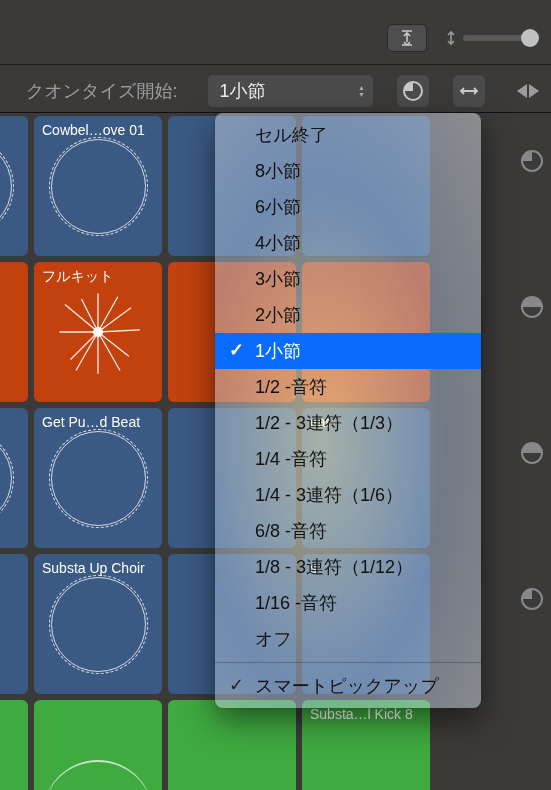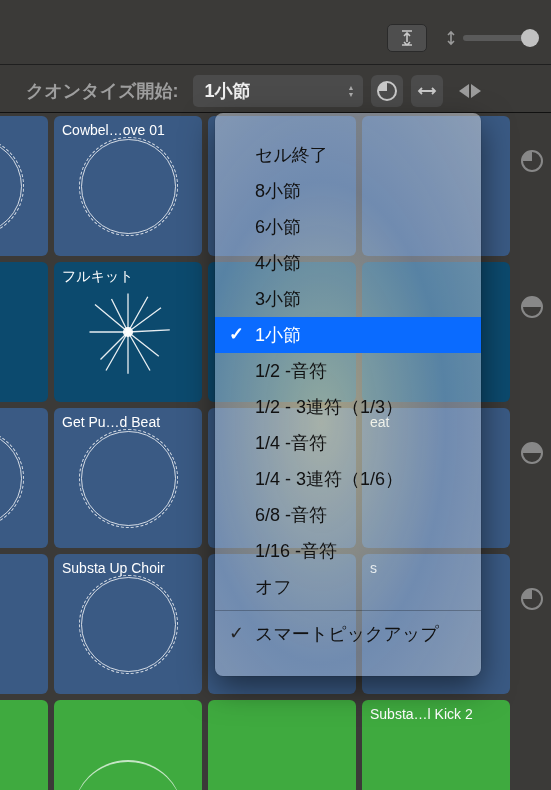--- a/index.html
+++ b/index.html
@@ -66,22 +66,21 @@
   
   .param-row {
     position: absolute;
     top: 72px;
     left: 0;
     right: 0;
     height: 38px;
     display: flex;
     align-items: center;
     padding: 0 12px 0 26px;
-    gap: 8px;
-    font-weight: bold;
+    gap: 24px;
   }
   .param-label {
     color: #9e9e9e;
     font-size: 18px;
   }
   .select-box {
     flex: 1;
     background: #4b4b4b;
     border-radius: 5px;
     height: 32px;
@@ -134,39 +133,39 @@
     right:45px;
     bottom:0;
   }
   .gridrow {
     display:flex;
     gap:6px;
     margin-bottom:6px;
     margin-left:-100px;
   }
   .cell {
-    width: 148px;
+    width: 128px;
     height: 140px;
     border-radius:6px;
     padding:6px 8px;
     position:relative;
     overflow:hidden;
     flex-shrink:0;
   }
   .cell-title {
     color:#fff;
     font-size:14px;
     white-space:nowrap;
     overflow:hidden;
     text-overflow:ellipsis;
     position:relative;
     z-index:2;
   }
   .cell.blue { background:#3a5a84; }
-  .cell.yellow { background:#0c4a6e; }
+  .cell.yellow { background:#c2410c; }
   .cell.green { background:#3faa3f; }
   .cell .art {
     position:absolute;
     inset:0;
     display:flex;
     align-items:center;
     justify-content:center;
   }
 
   
@@ -186,21 +185,21 @@
   }
   .dot.half { background: conic-gradient(#888 0 180deg, transparent 180deg 360deg); }
 
   
   .menu {
     position:absolute;
     top: 113px;
     left: 215px;
     width: 266px;
     border-radius:8px;
-    padding:24px 0;
+    padding:4px 0;
     background: radial-gradient(ellipse at 40% 55%, rgba(255,248,200,0.55), rgba(180,200,230,0.45) 55%, rgba(220,224,230,0.5) 100%);
     backdrop-filter: blur(0px);
     box-shadow: 0 12px 32px rgba(0,0,0,0.5), 0 0 0 1px rgba(0,0,0,0.08);
     color:#111;
     font-size:18px;
     z-index:50;
   }
   .menu-item {
     padding:6px 12px 6px 40px;
     position:relative;
@@ -360,41 +359,43 @@
     <div class="cell green">
         <div class="cell-title">ick 5</div>
       </div>
     <div class="cell green">
         <div class="art">
           <div class="lowring"></div>
         </div>
       </div>
     <div class="cell green"></div>
     <div class="cell green">
-        <div class="cell-title">Substa…l Kick 2</div>
+        <div class="cell-title">Substa…l Kick 8</div>
       </div>
   </div>
 </div>
 
 <div class="sidecol">
   <div class="dot"></div>
   <div class="dot half"></div>
   <div class="dot half"></div>
   <div class="dot"></div>
 </div>
 
 <div class="menu">
   <div class="menu-item">セル終了</div>
   <div class="menu-item">8小節</div>
   <div class="menu-item">6小節</div>
   <div class="menu-item">4小節</div>
   <div class="menu-item">3小節</div>
+  <div class="menu-item">2小節</div>
   <div class="menu-item selected">1小節</div>
   <div class="menu-item">1/2 -音符</div>
   <div class="menu-item">1/2 - 3連符（1/3）</div>
   <div class="menu-item">1/4 -音符</div>
   <div class="menu-item">1/4 - 3連符（1/6）</div>
   <div class="menu-item">6/8 -音符</div>
+  <div class="menu-item">1/8 - 3連符（1/12）</div>
   <div class="menu-item">1/16 -音符</div>
   <div class="menu-item">オフ</div>
   <div class="menu-sep"></div>
   <div class="menu-item checked">スマートピックアップ</div>
 </div>
 
 </body></html>

